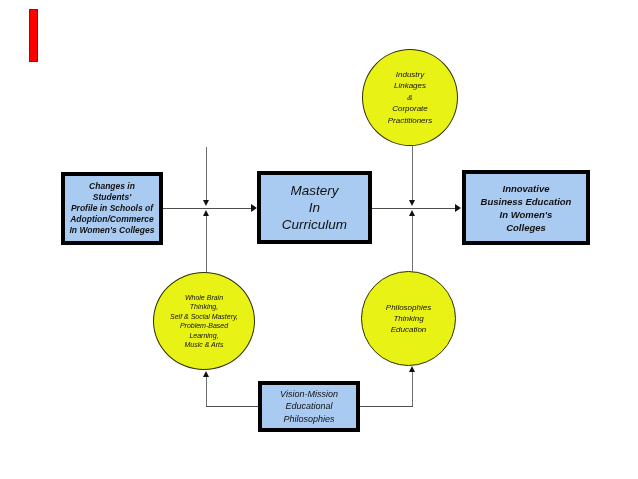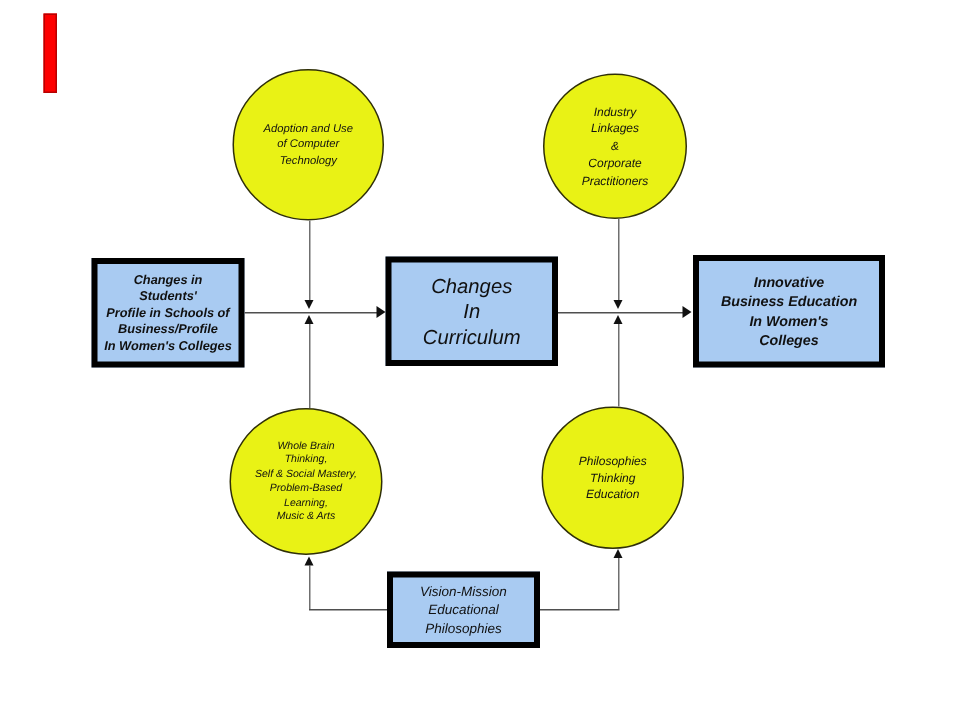--- a/index.html
+++ b/index.html
@@ -54,27 +54,20 @@
   .arr-down  { border-left: 3.5px solid transparent; border-right: 3.5px solid transparent; border-top: 6px solid #111; }
   .arr-up    { border-left: 3.5px solid transparent; border-right: 3.5px solid transparent; border-bottom: 6px solid #111; }
 </style>
 </head>
 <body>
 
 <div id="slide">
 
   <div id="red-bar"></div>
 
-  <div id="circle-tl" class="shape circle">
-    <div class="lines">
-      <div>Adoption and Use</div>
-      <div>of Computer</div>
-      <div>Technology</div>
-    </div>
-  </div>
 
   <div id="circle-tr" class="shape circle">
     <div class="lines">
       <div>Industry</div>
       <div>Linkages</div>
       <div>&amp;</div>
       <div>Corporate</div>
       <div>Practitioners</div>
     </div>
   </div>
@@ -96,28 +89,28 @@
       <div>Thinking</div>
       <div>Education</div>
     </div>
   </div>
 
   <div id="box-left" class="shape box bold">
     <div class="lines">
       <div>Changes in</div>
       <div>Students'</div>
       <div>Profile in Schools of</div>
-      <div>Business/Profile</div>
+      <div>Adoption/Commerce</div>
       <div>In Women's Colleges</div>
     </div>
   </div>
 
   <div id="box-center" class="shape box">
     <div class="lines">
-      <div>Changes</div>
+      <div>Mastery</div>
       <div>In</div>
       <div>Curriculum</div>
     </div>
   </div>
 
   <div id="box-bottom" class="shape box">
     <div class="lines">
       <div>Vision-Mission</div>
       <div>Educational</div>
       <div>Philosophies</div>

